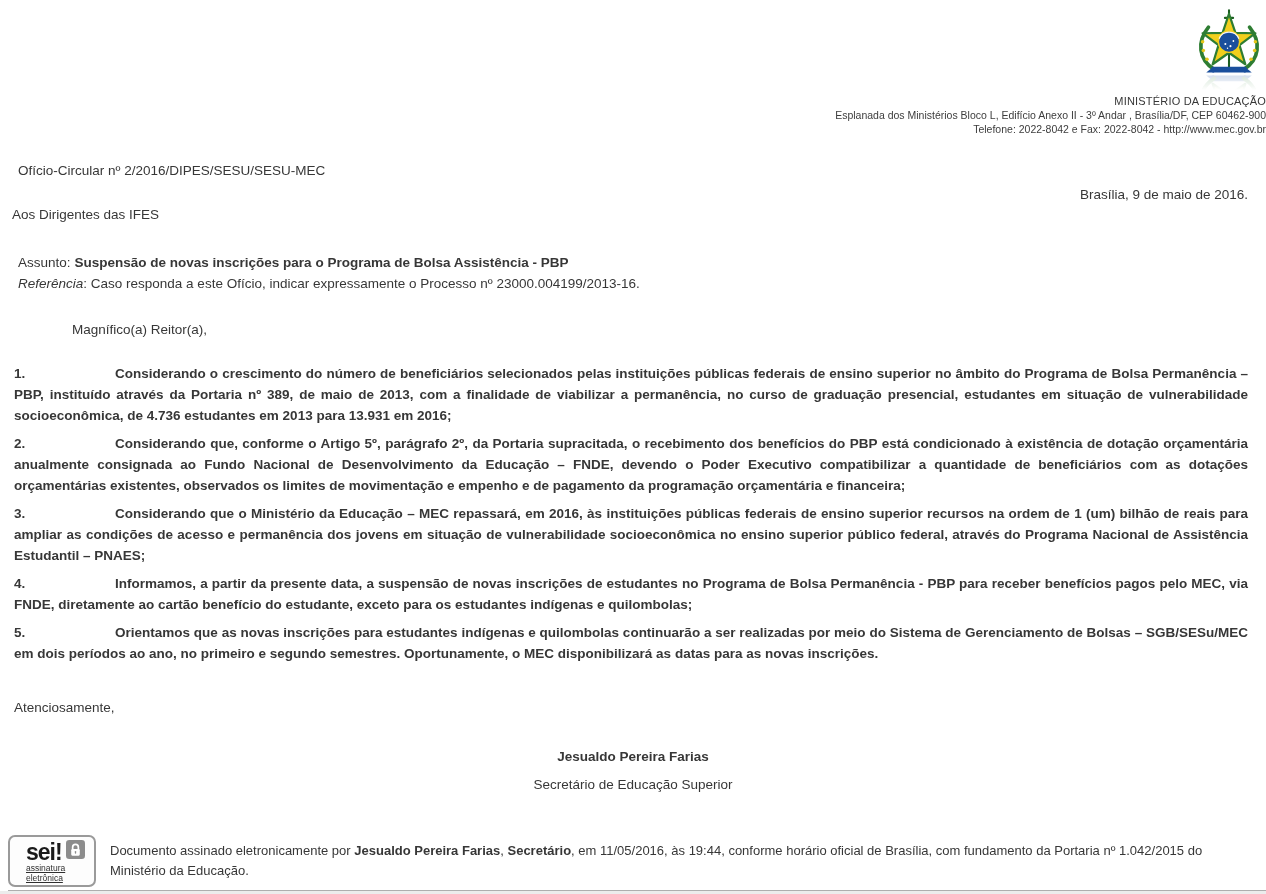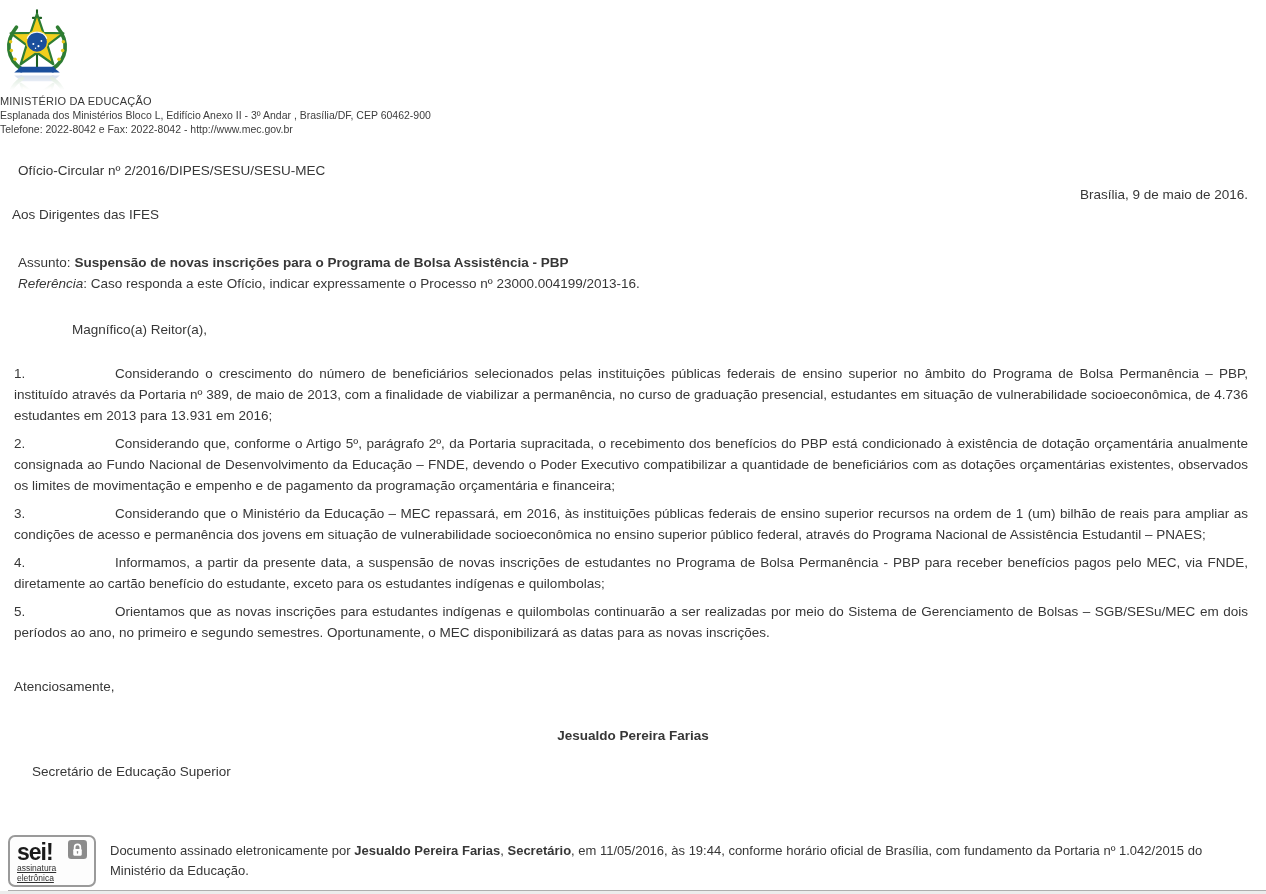--- a/index.html
+++ b/index.html
@@ -8,21 +8,21 @@
     width: 1266px;
     height: 894px;
     background: #ffffff;
     overflow: hidden;
     font-family: "Liberation Sans", "DejaVu Sans", sans-serif;
     color: #373737;
     font-size: 13.5px;
   }
 
   
-  .doc-header { text-align: left; padding-top: 8px; }
+  .doc-header { text-align: right; padding-top: 8px; }
   .emblem-wrap { display: inline-block; line-height: 0; }
   .emblem-reflection {
     height: 16px; overflow: hidden; opacity: .28; line-height: 0;
     -webkit-mask-image: linear-gradient(to bottom, rgba(0,0,0,.7), transparent);
             mask-image: linear-gradient(to bottom, rgba(0,0,0,.7), transparent);
   }
   .emblem-reflection svg { transform: scaleY(-1); }
   .hdr-ministry { font-size: 11px; letter-spacing: .2px; margin-top: 2px; }
   .hdr-line { font-size: 10.5px; margin-top: 2px; color: #3d3d3d; }
 
@@ -30,42 +30,42 @@
   .oficio-number { margin: 28px 18px 0 18px; }
   .date-line { margin: 9px 18px 0 0; text-align: right; }
   .addressee { margin: 5px 18px 0 12px; }
   .subject-line { margin: 33px 18px 0 18px; }
   .subject-line .lbl { margin-right: 4px; }
   .subject-line b { font-weight: bold; }
   .reference-line { margin: 6px 18px 0 18px; }
   .reference-line i { font-style: italic; }
   .salutation { margin: 31px 18px 0 72px; }
 
-  .paragraphs { margin: 26px 18px 0 14px; }
+  .paragraphs { margin: 26px 18px 0 14px; font-weight: bold; }
   .body-para {
     margin: 0 0 7px 0;
     text-align: justify;
     line-height: 21px;
   }
   .para-num { display: inline-block; width: 101px; }
 
   .closing { margin: 36px 18px 0 14px; }
   .signer-name { margin-top: 34px; text-align: center; font-weight: bold; }
-  .signer-title { margin-top: 21px; text-align: left; padding-left: 32px; }
+  .signer-title { margin-top: 13px; text-align: center; }
 
   
   .sig-footer {
     position: absolute; left: 8px; right: 10px; bottom: 7px;
     display: flex; align-items: center; gap: 14px;
   }
   .sei-box {
     width: 88px; height: 52px; flex: 0 0 auto;
     border: 2px solid #9a9a9a; border-radius: 7px;
     background: #fdfdfd;
-    padding: 3px 7px; box-sizing: border-box;
+    padding: 3px 16px; box-sizing: border-box;
   }
   .sei-top { display: flex; align-items: flex-start; gap: 4px; }
   .sei-word {
     font-weight: bold; font-size: 23px; line-height: 24px;
     letter-spacing: -1px; color: #1a1a1a;
   }
   .sei-lock { margin-left: auto; line-height: 0; }
   .sei-sub { font-size: 8.5px; line-height: 9.5px; color: #2f2f2f; text-decoration: underline; }
   .sig-text { flex: 1 1 auto; font-size: 13px; line-height: 20px; }
   .sig-text b { font-weight: bold; }

